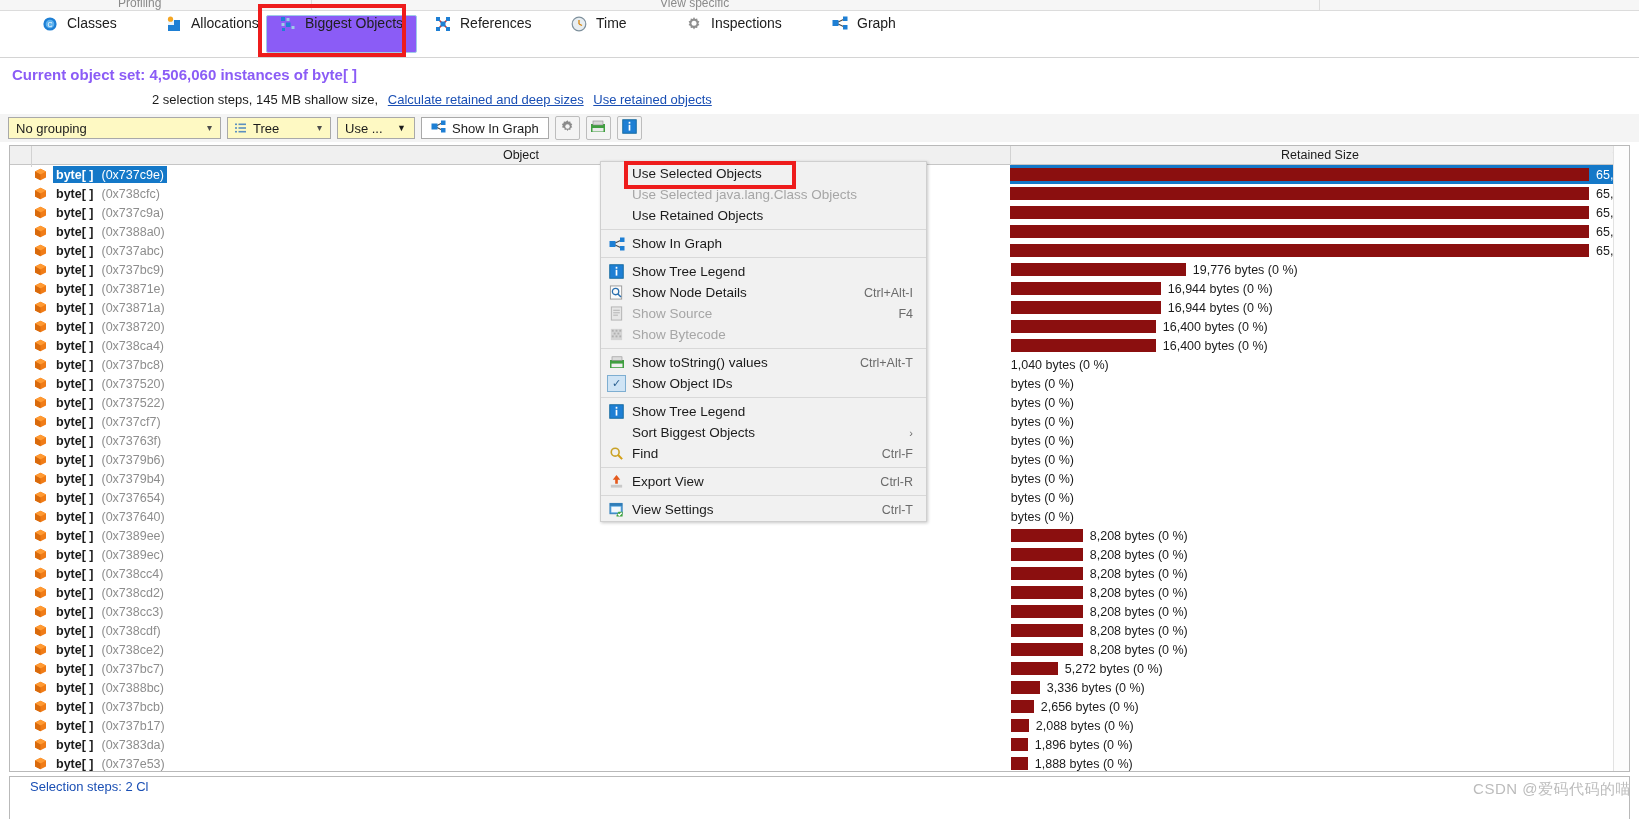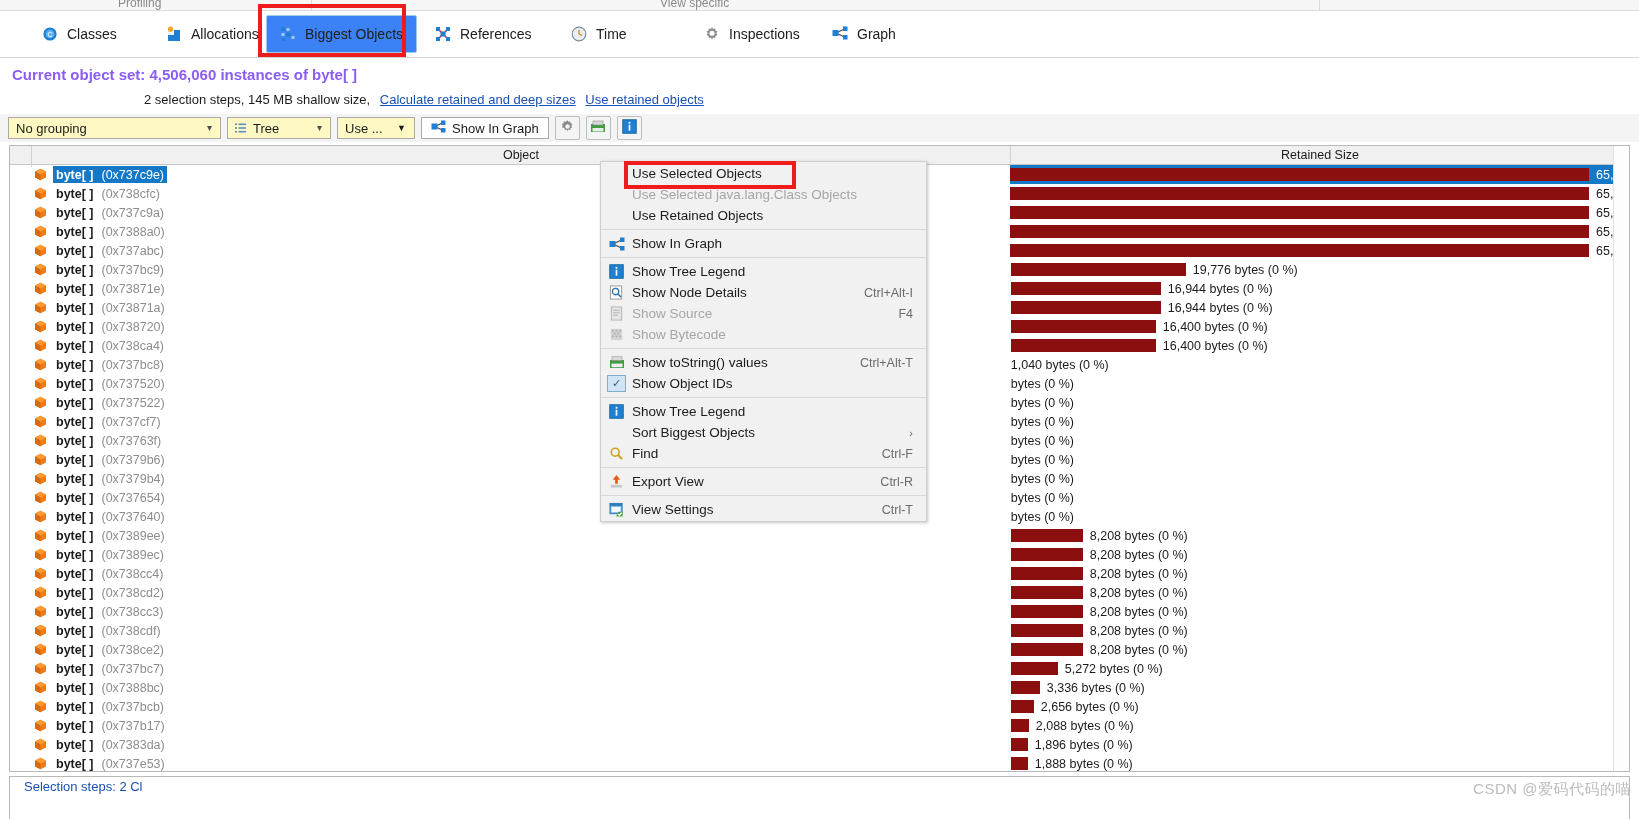--- a/index.html
+++ b/index.html
@@ -26,41 +26,41 @@
   }
   .ribbon-sep { position:absolute; top:0; width:1px; height:11px; background:#dcdcdc; }
 
   
   .tabstrip {
     position:absolute; left:0; top:11px; width:1639px; height:47px;
     background:#ffffff; border-bottom:1px solid #d4d4d4;
     display:flex; align-items:center;
   }
   .tab {
-    display:flex; align-items:center; gap:8px;
+    display:flex; align-items:flex-start; gap:8px;
     height:38px; padding:0 13px; margin-left:0;
     border:1px solid transparent; border-radius:2px;
     white-space:nowrap; cursor:pointer;
     font-size:14px; color:#202020;
   }
-  .tab.selected { background:#3b82f6; border-color:#9ecbe8; }
+  .tab.selected { background:#8b5cf6; border-color:#9ecbe8; }
   .tab-icon { width:17px; height:17px; flex:0 0 17px; position:relative; display:block; }
   .tab-label { line-height:1; }
 
   
   .objset {
     position:absolute; left:0; top:58px; width:1639px; height:56px;
     background:#ffffff;
   }
   .objset-title {
     position:absolute; left:12px; top:8px;
     font-size:15px; font-weight:bold; color:#8b5cf6; white-space:nowrap;
   }
   .objset-sub {
-    position:absolute; left:144px; top:34px;
+    position:absolute; left:152px; top:34px;
     font-size:13px; color:#1b1b1b; white-space:nowrap;
   }
   .objset-sub a {
     color:#1a4fb4; text-decoration:underline; cursor:pointer; margin-left:6px;
   }
 
   
   .toolbar {
     position:absolute; left:0; top:114px; width:1639px; height:28px;
     background:#f4f4f4;
@@ -163,21 +163,21 @@
 
   
   .redbox { position:absolute; border:4px solid #ee1c1c; z-index:60; pointer-events:none; }
 
   
   .bottombar {
     position:absolute; left:9px; top:776px; width:1621px; height:43px;
     border:1px solid #b9b9b9; border-bottom:none; background:#fff; overflow:hidden;
   }
   .bottombar-text {
-    position:absolute; left:14px; top:2px; font-size:13px; color:#1a4fb4; white-space:nowrap;
+    position:absolute; left:20px; top:2px; font-size:13px; color:#1a4fb4; white-space:nowrap;
   }
   .watermark {
     position:absolute; right:8px; bottom:20px; font-size:15px; color:#bcbcbc;
     letter-spacing:0.5px; z-index:70; white-space:nowrap;
   }
   .scroll-right {
     position:absolute; right:0; top:0; width:16px; height:100%;
     background:#fdfdfd; border-left:1px solid #e2e2e2;
   }
 </style>
@@ -234,21 +234,21 @@
         <span class="tab-label">References</span>
       </div>
       <div class="tab" style="position: absolute; left: 557px;">
         <span class="tab-icon"><svg width="16" height="16" viewBox="0 0 16 16">
             <circle cx="8" cy="8" r="6.8" fill="#e8eef2" stroke="#7e909c" stroke-width="1.2"></circle>
             <line x1="8" y1="8" x2="8" y2="4" stroke="#d8860b" stroke-width="1.3"></line>
             <line x1="8" y1="8" x2="11" y2="9.5" stroke="#d8860b" stroke-width="1.3"></line>
           </svg></span>
         <span class="tab-label">Time</span>
       </div>
-      <div class="tab" style="position: absolute; left: 690px;">
+      <div class="tab" style="position: absolute; left: 672px;">
         <span class="tab-icon"><svg width="16" height="16" viewBox="0 0 16 16">
             <path d="M8 1.1l1.1 1.8 2.1-.4.3 2.1 1.9.9-1.1 1.8 1.1 1.8-1.9.9-.3 2.1-2.1-.4L8 13.5l-1.1-1.8-2.1.4-.3-2.1-1.9-.9 1.1-1.8L2.6 5.5l1.9-.9.3-2.1 2.1.4z" fill="#8f8f8f"></path>
             <circle cx="8" cy="7.3" r="2.5" fill="#ffffff"></circle>
           </svg></span>
         <span class="tab-label">Inspections</span>
       </div>
       <div class="tab" style="position: absolute; left: 818px;">
         <span class="tab-icon"><svg width="16" height="14" viewBox="0 0 16 14">
             <line x1="4" y1="7" x2="13" y2="2.8" stroke="#4a4a4a" stroke-width="1.2"></line>
             <line x1="4" y1="7" x2="13" y2="11.2" stroke="#4a4a4a" stroke-width="1.2"></line>

